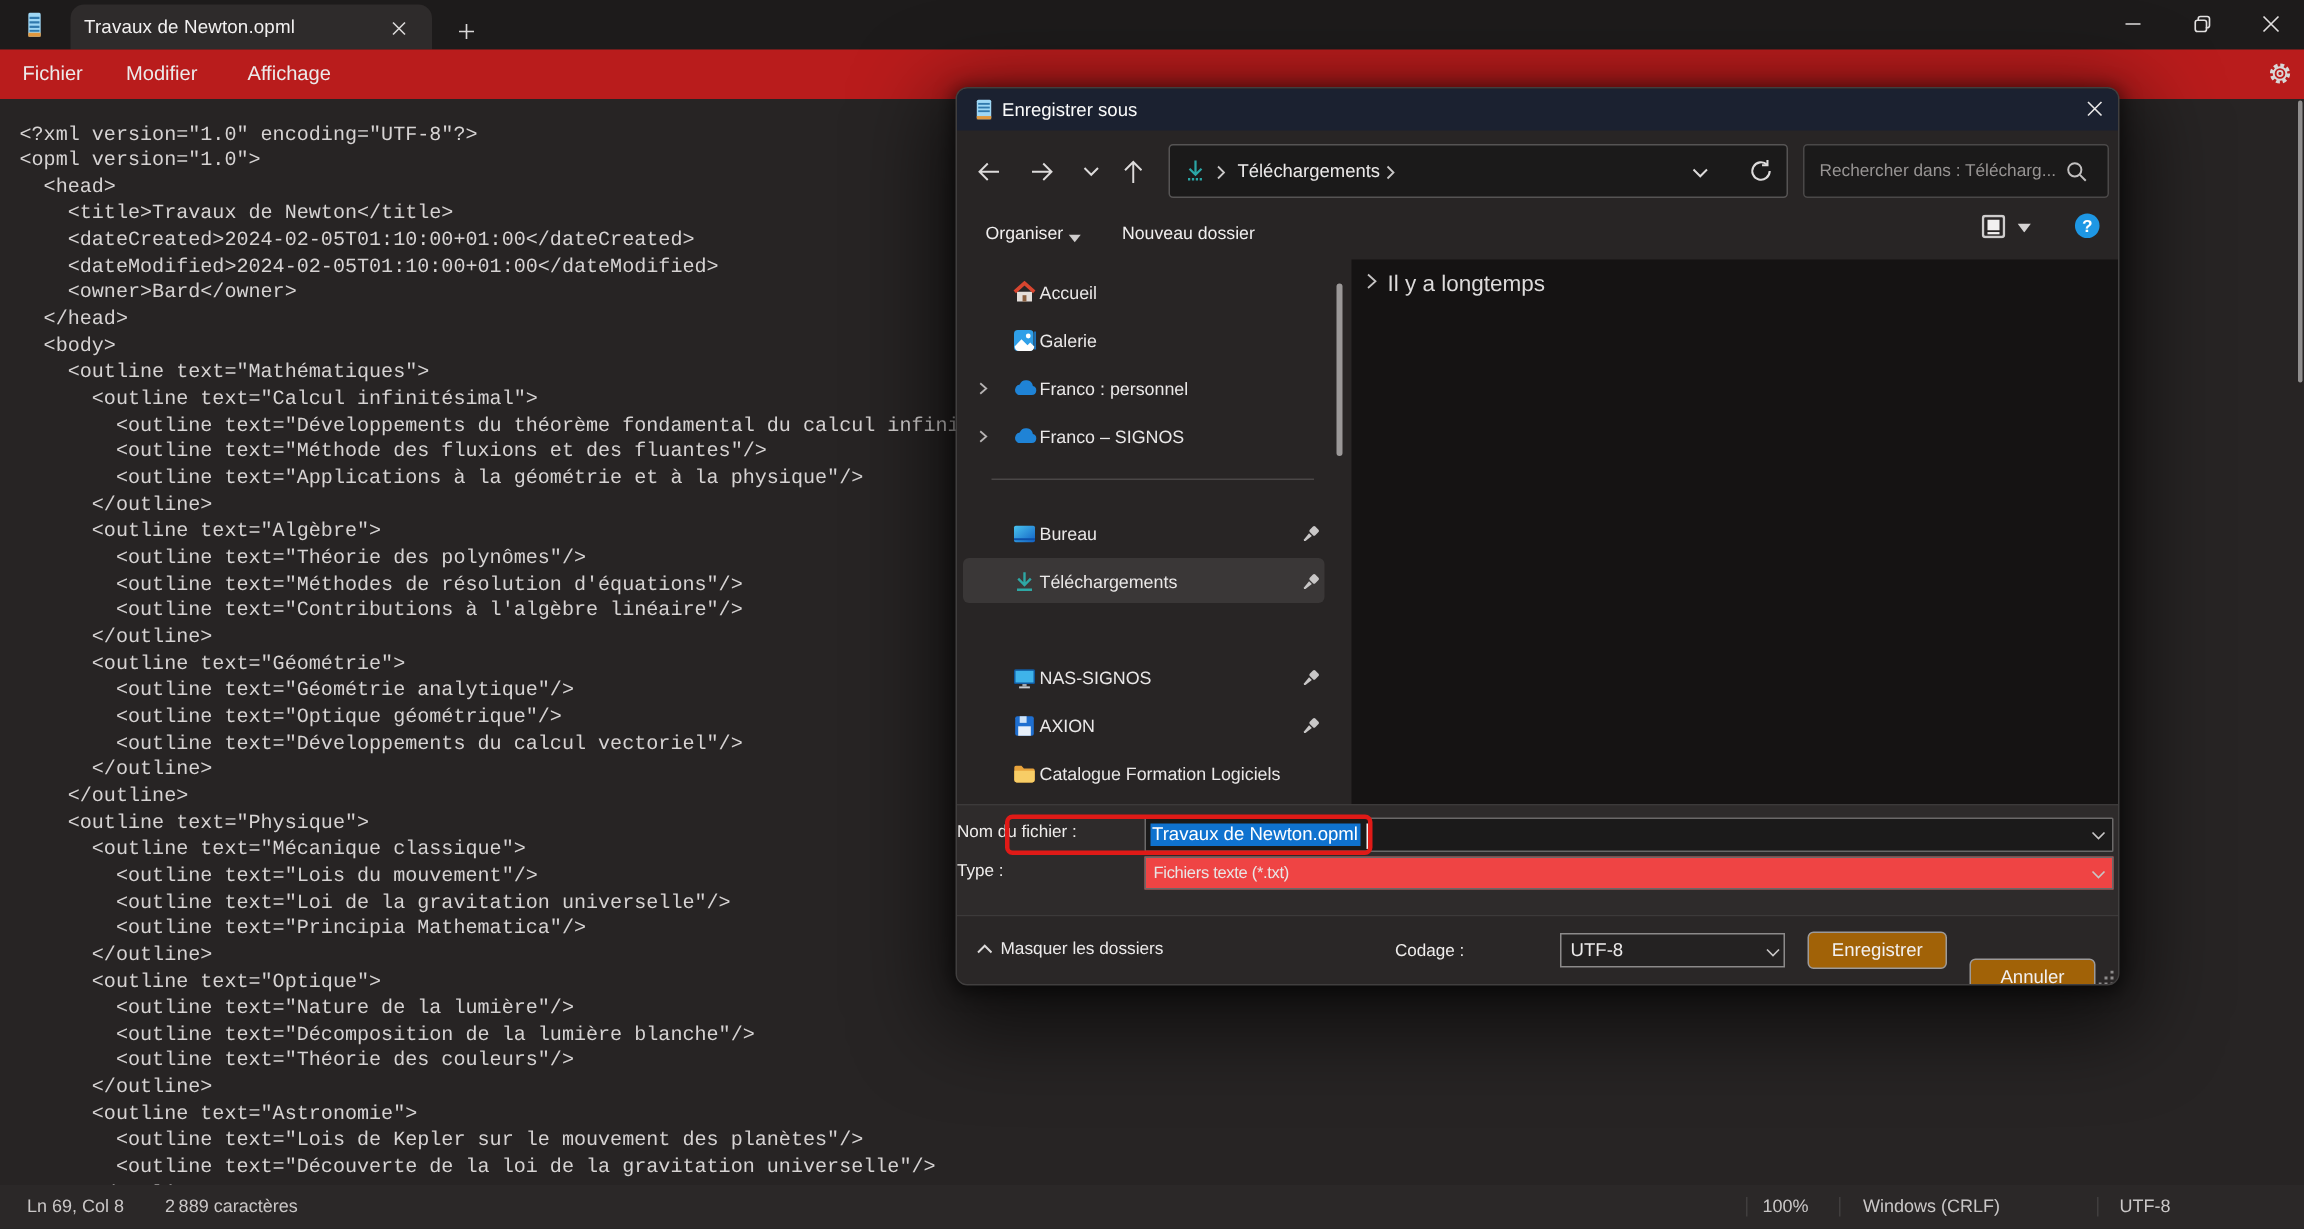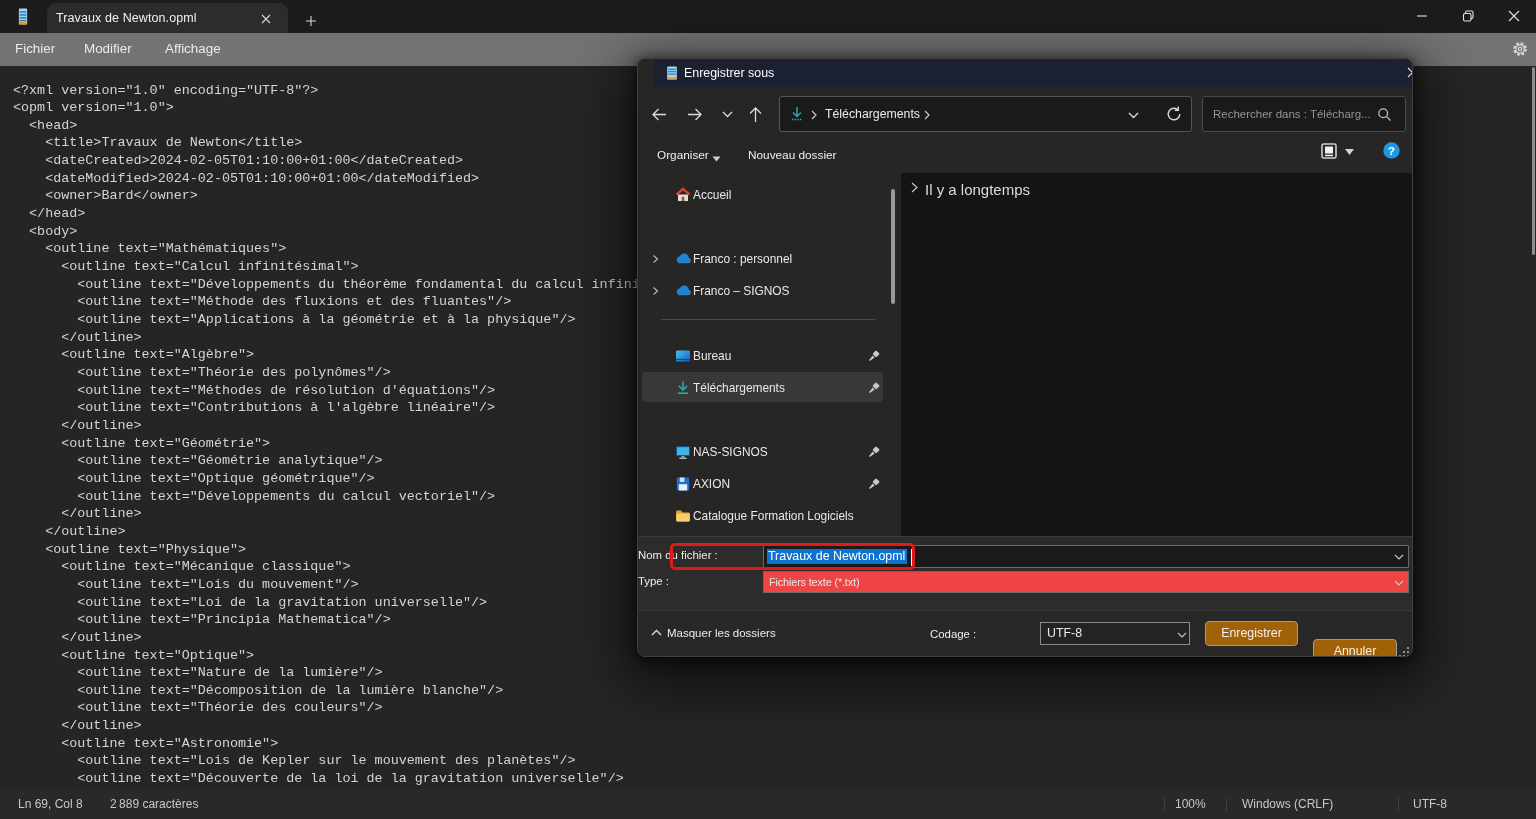--- a/index.html
+++ b/index.html
@@ -3,36 +3,36 @@
 <style>
   * { margin:0; padding:0; box-sizing:border-box; }
   html,body { width:1536px; height:819px; overflow:hidden; background:#272424;
     font-family:"Liberation Sans", sans-serif; }
   .abs { position:absolute; }
   
   #titlebar { position:absolute; left:0; top:0; width:1536px; height:33px; background:#1d1b1b; }
   #tab { position:absolute; left:47px; top:3px; width:241px; height:30px; background:#2e2b2b;
     border-radius:9px 9px 0 0; }
   #tab .t { position:absolute; left:9px; top:8px; font-size:12.5px; font-weight:400; color:#f2f0f0; letter-spacing:.1px;}
-  #menubar { position:absolute; left:0; top:33px; width:1536px; height:33px; background:#737373; }
+  #menubar { position:absolute; left:0; top:33px; width:1536px; height:33px; background:#b91c1c; }
   #menubar span { position:absolute; top:8px; font-size:13.4px; color:#eceaea; }
   #editor { position:absolute; left:0; top:66px; width:1536px; height:724px; background:#272424; overflow:hidden; }
   #editor pre { position:absolute; left:13px; top:15.5px; font-family:"Liberation Mono", monospace;
     font-size:13.4px; line-height:17.65px; color:#d6d3d3; }
   #vscroll { position:absolute; right:1px; top:67px; width:3px; height:188px; background:#8f8d8d; border-radius:2px;}
   #statusbar { position:absolute; left:0; top:790px; width:1536px; height:29px; background:#2b2828;
     font-size:12px; color:#cac7c7; }
   #statusbar div { position:absolute; top:7px; }
   .sep { position:absolute; top:8px; width:1px; height:13px; background:#413e3e; }
   .capbtn { position:absolute; top:0; width:46px; height:32px; }
   
   #dlg { position:absolute; left:637px; top:58px; width:776px; height:599px; background:#282525;
     border:1px solid #413f3f; border-radius:8px; overflow:hidden;
     box-shadow:0 16px 55px 12px rgba(0,0,0,.62), 0 2px 12px 2px rgba(0,0,0,.5); }
-  #dlgtitle { position:absolute; left:16px; top:0; width:100%; height:28px; background:#1b2130;padding-left:32px; }
+  #dlgtitle { position:absolute; left:0; top:0; width:100%; height:28px; background:#1b2130;padding-left:32px; }
   #dlgtitle .t { position:absolute; left:30px; top:7px; font-size:12.4px; color:#fbfbfb; }
   .navrow { position:absolute; left:0; top:28px; width:100%; height:53px; }
   #addr { position:absolute; left:141px; top:37px; width:413px; height:36px; background:#1b1a1a;
     border:1px solid #565454; border-radius:3px; }
   #search { position:absolute; left:564px; top:37px; width:204px; height:36px; background:#1b1a1a;
     border:1px solid #4a4848; border-radius:3px; }
   #search .ph { position:absolute; left:10px; top:11px; font-size:11.5px; color:#979493; }
   .toolrow { position:absolute; left:0; top:81px; width:100%; height:33px; font-size:11.8px; color:#f0eeee; }
   #main { position:absolute; left:0; top:114px; width:776px; height:363px; }
   #pane { position:absolute; left:263px; top:0; width:513px; height:363px; background:#151313; }
@@ -231,20 +231,29 @@
     <div id="sidescroll"></div>
     <div id="selrow"></div>
     <div class="srow" style="top:8px">
         <svg class="ic" style="position:absolute;left:37px;top:6px" width="16" height="16" viewBox="0 0 16 16">
           <path d="M3 7.5 V14 H13 V7.5" fill="#e3deda"></path>
           <rect x="6.7" y="9.8" width="2.6" height="4.2" fill="#8a6040"></rect>
           <path d="M1.5 7.6 L8 1.8 L14.5 7.6" fill="none" stroke="#d8452f" stroke-width="2.4"></path>
         </svg>
         <span class="tx">Accueil</span>
       </div>
+    <div class="srow" style="top:40px">
+        <svg class="ic" style="position:absolute;left:37px;top:6px" width="16" height="16" viewBox="0 0 16 16">
+          <rect x="1" y="1" width="13" height="14" rx="2.5" fill="#2f9fe8"></rect>
+          <rect x="14.4" y="2" width="1.3" height="12" fill="#1c72b8"></rect>
+          <circle cx="10.5" cy="5" r="1.6" fill="#fff"></circle>
+          <path d="M1.5 11.8 L6 7.2 L10 11.2 L11.8 9.4 L14.5 12 V12.2 a2.8 2.8 0 0 1 -2.8 2.8 H4.3 a2.8 2.8 0 0 1 -2.8 -2.8 Z" fill="#fdfdfd"></path>
+        </svg>
+        <span class="tx">Galerie</span>
+      </div>
     <div class="srow" style="top:72px">
         <svg class="ic" style="position:absolute;left:37px;top:6px" width="17" height="16" viewBox="0 0 17 16">
           <path d="M4 12.3 h8.9 a3 3 0 0 0 .7 -5.9 4.6 4.6 0 0 0 -8.8 -1.1 3.65 3.65 0 0 0 -.8 7 z" fill="#1f83d6"></path>
         </svg>
         <span class="tx">Franco : personnel</span>
         <svg class="chev" style="position:absolute;left:14px;top:9px" width="7" height="10" viewBox="0 0 7 10">
           <path d="M1.5 1.5 L5.5 5 L1.5 8.5" fill="none" stroke="#b5b2b2" stroke-width="1.2"></path>
         </svg>
       </div>
     <div class="srow" style="top:104px">

